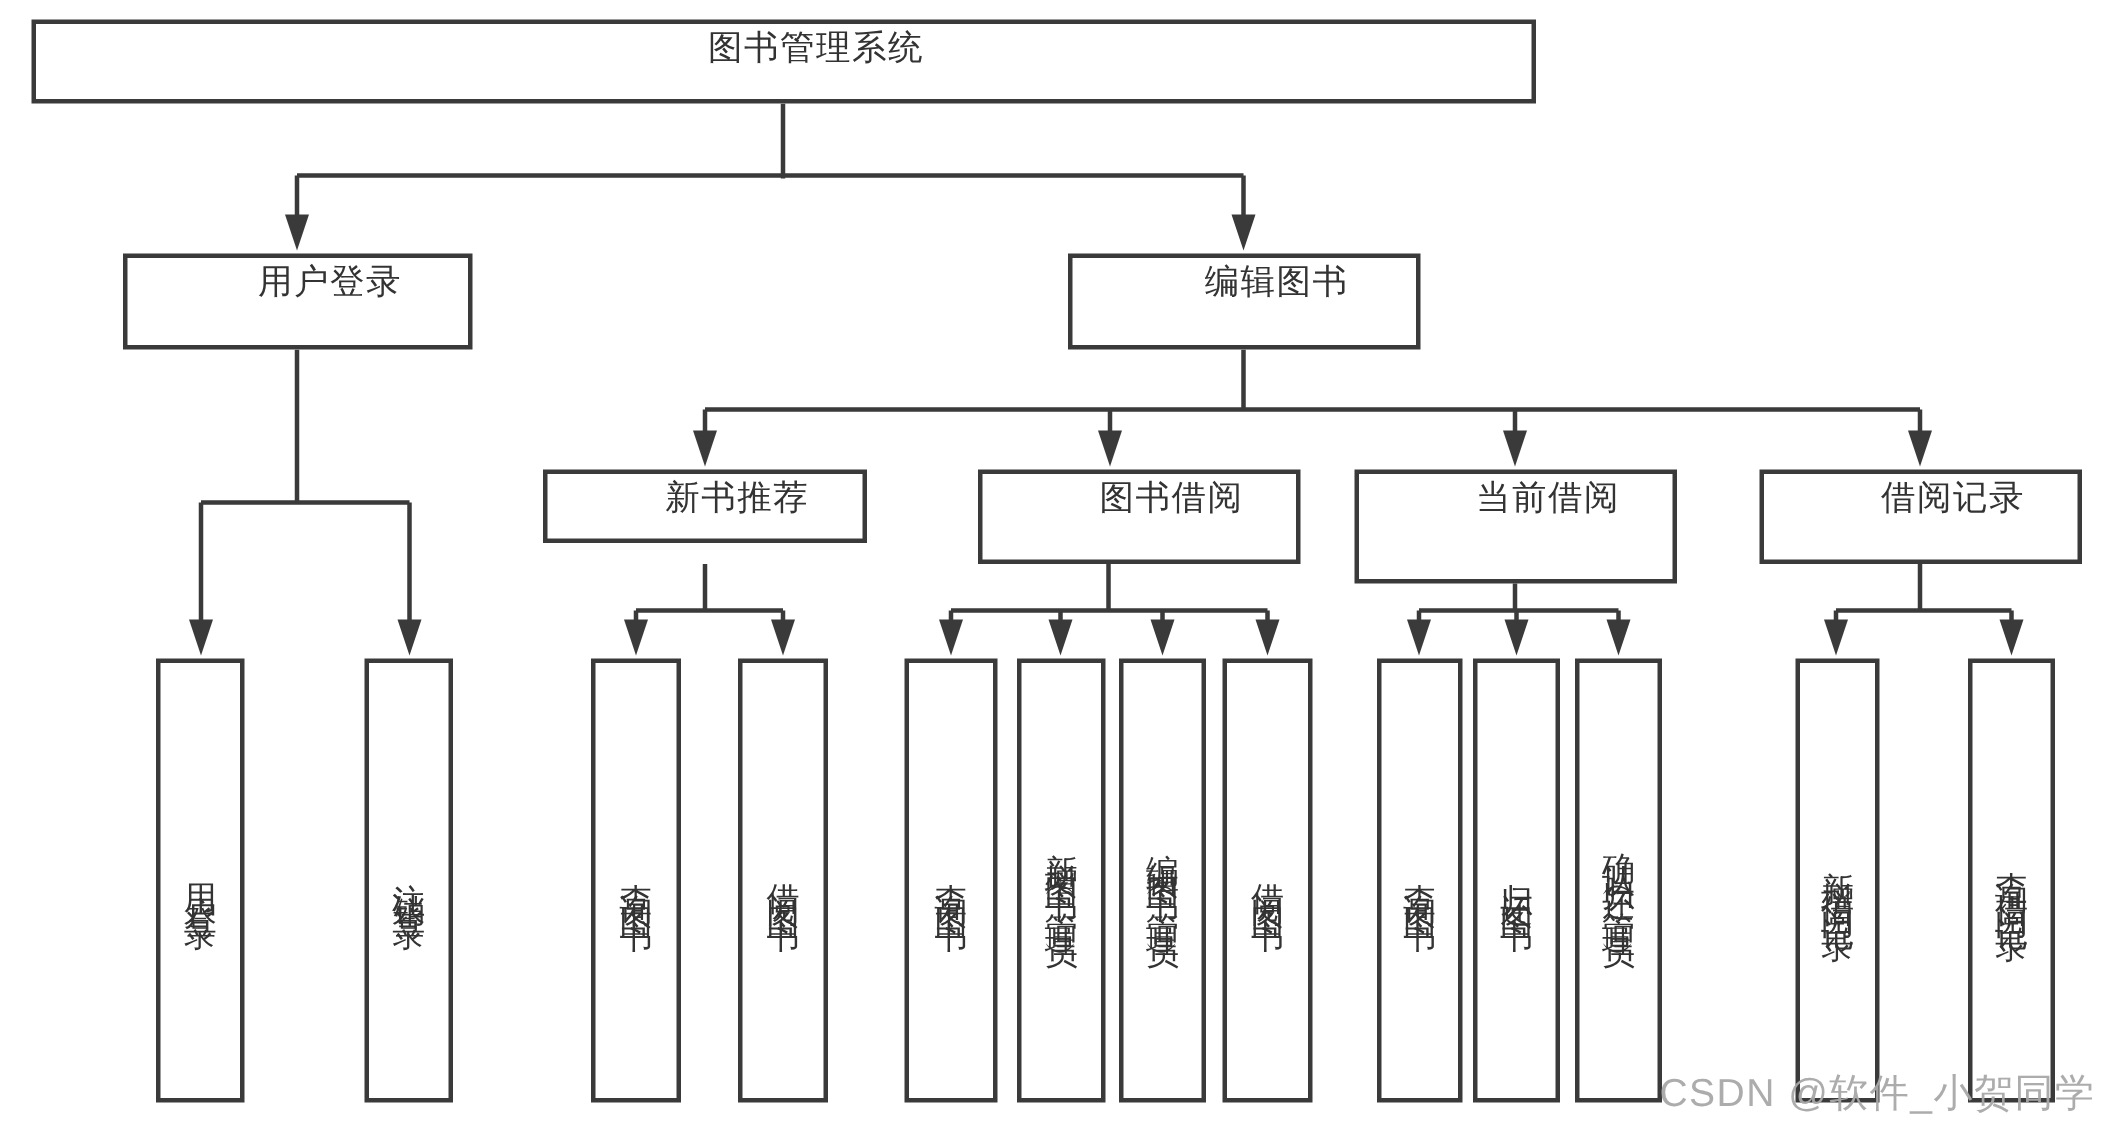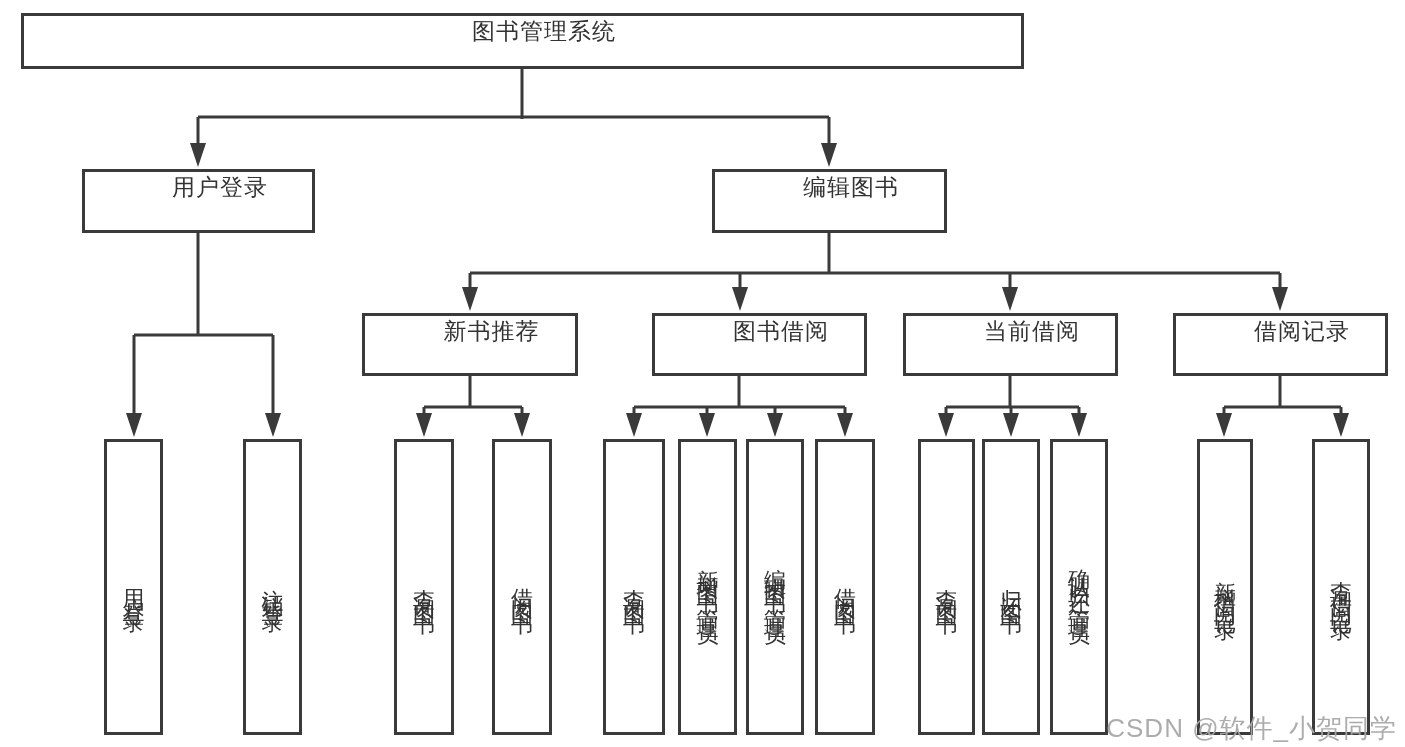--- a/index.html
+++ b/index.html
@@ -64,27 +64,27 @@
     <span>图书管理系统</span>
   </div>
 
   <div class="box hbox" style="left:82px;top:169px;width:233px;height:64px;">
     <span>用户登录</span>
   </div>
   <div class="box hbox" style="left:712px;top:169px;width:235px;height:64px;">
     <span>编辑图书</span>
   </div>
 
-  <div class="box hbox" style="left:362px;top:313px;width:216px;height:63px;">
+  <div class="box hbox" style="left:362px;top:313px;width:216px;height:49px;">
     <span>新书推荐</span>
   </div>
   <div class="box hbox" style="left:632px;top:313px;width:215px;height:63px;margin-left:20px;">
     <span>图书借阅</span>
   </div>
-  <div class="box hbox" style="left:903px;top:313px;width:215px;height:63px;">
+  <div class="box hbox" style="left:903px;top:313px;width:215px;height:76px;">
     <span>当前借阅</span>
   </div>
   <div class="box hbox" style="left:1173px;top:313px;width:215px;height:63px;">
     <span>借阅记录</span>
   </div>
 
   <div class="box vbox" style="left:104px;top:439px;width:59px;height:296px;">
     <span>用户登录</span>
   </div>
   <div class="box vbox" style="left:243px;top:439px;width:59px;height:296px;">

